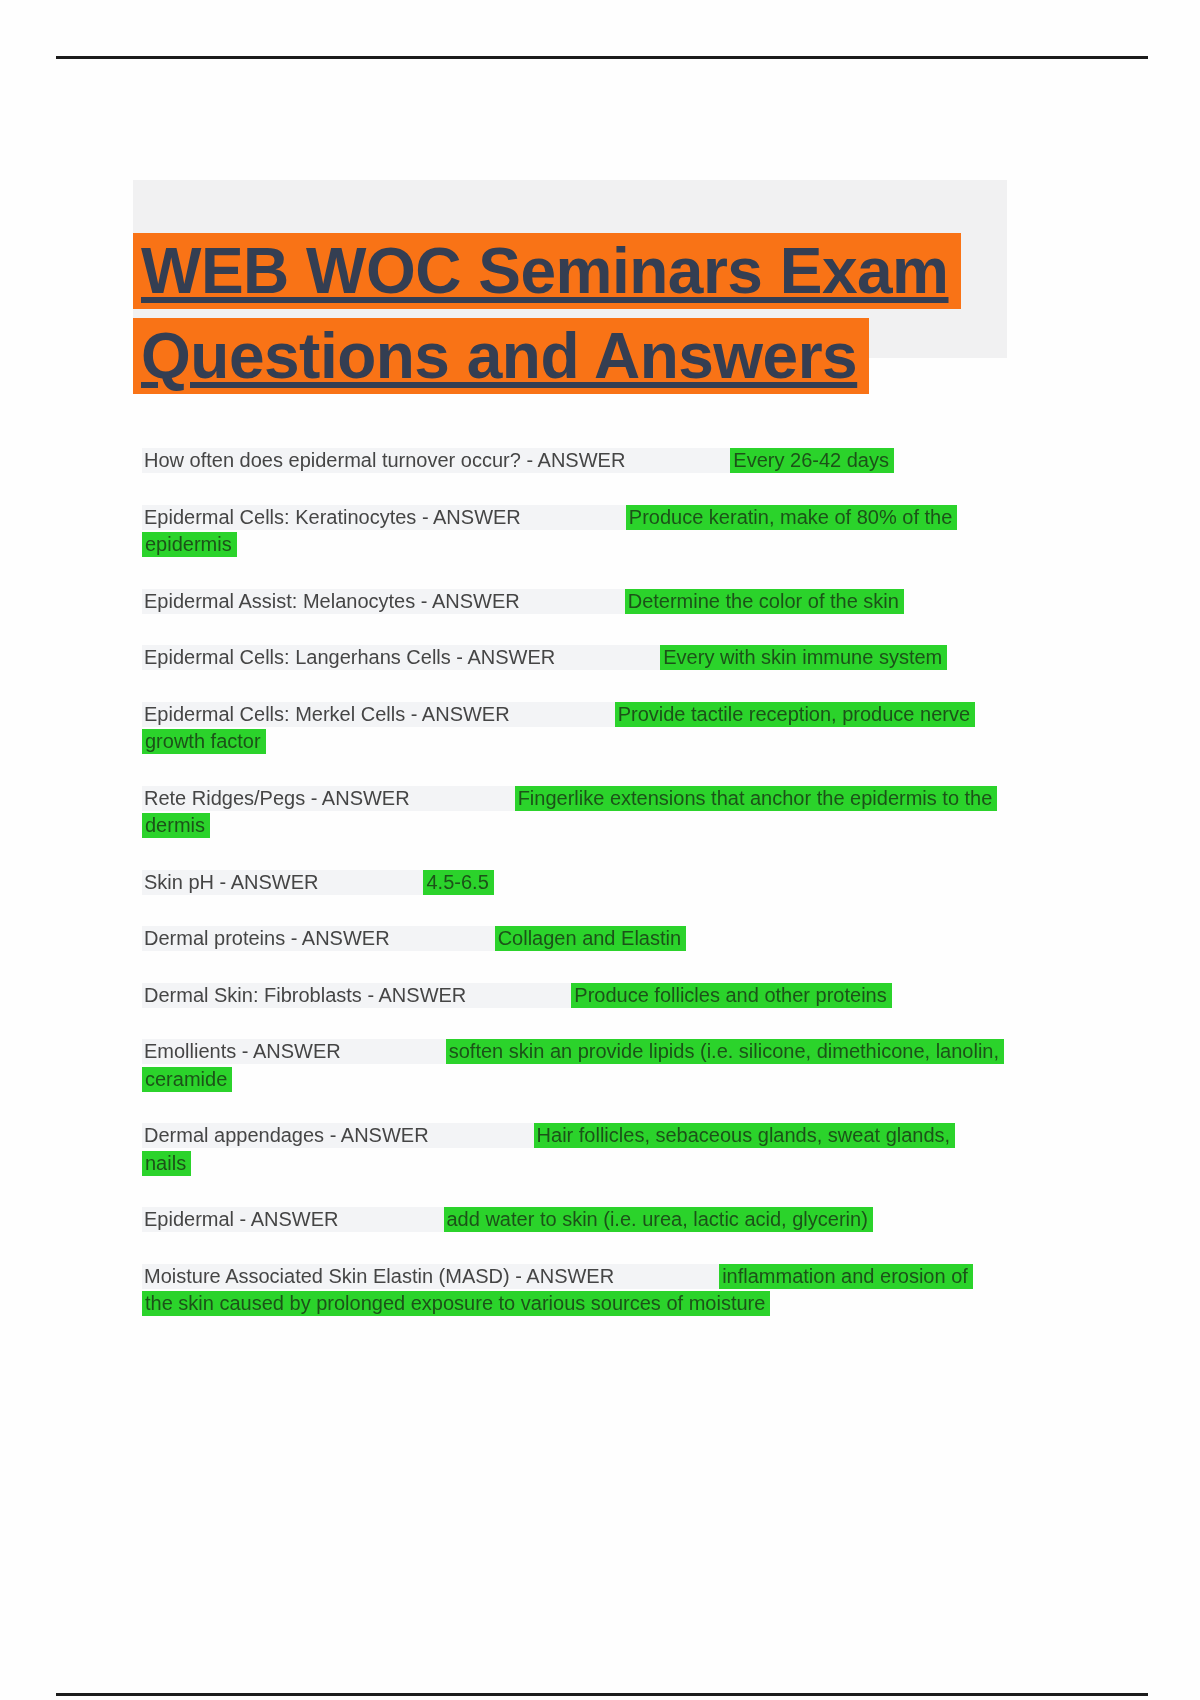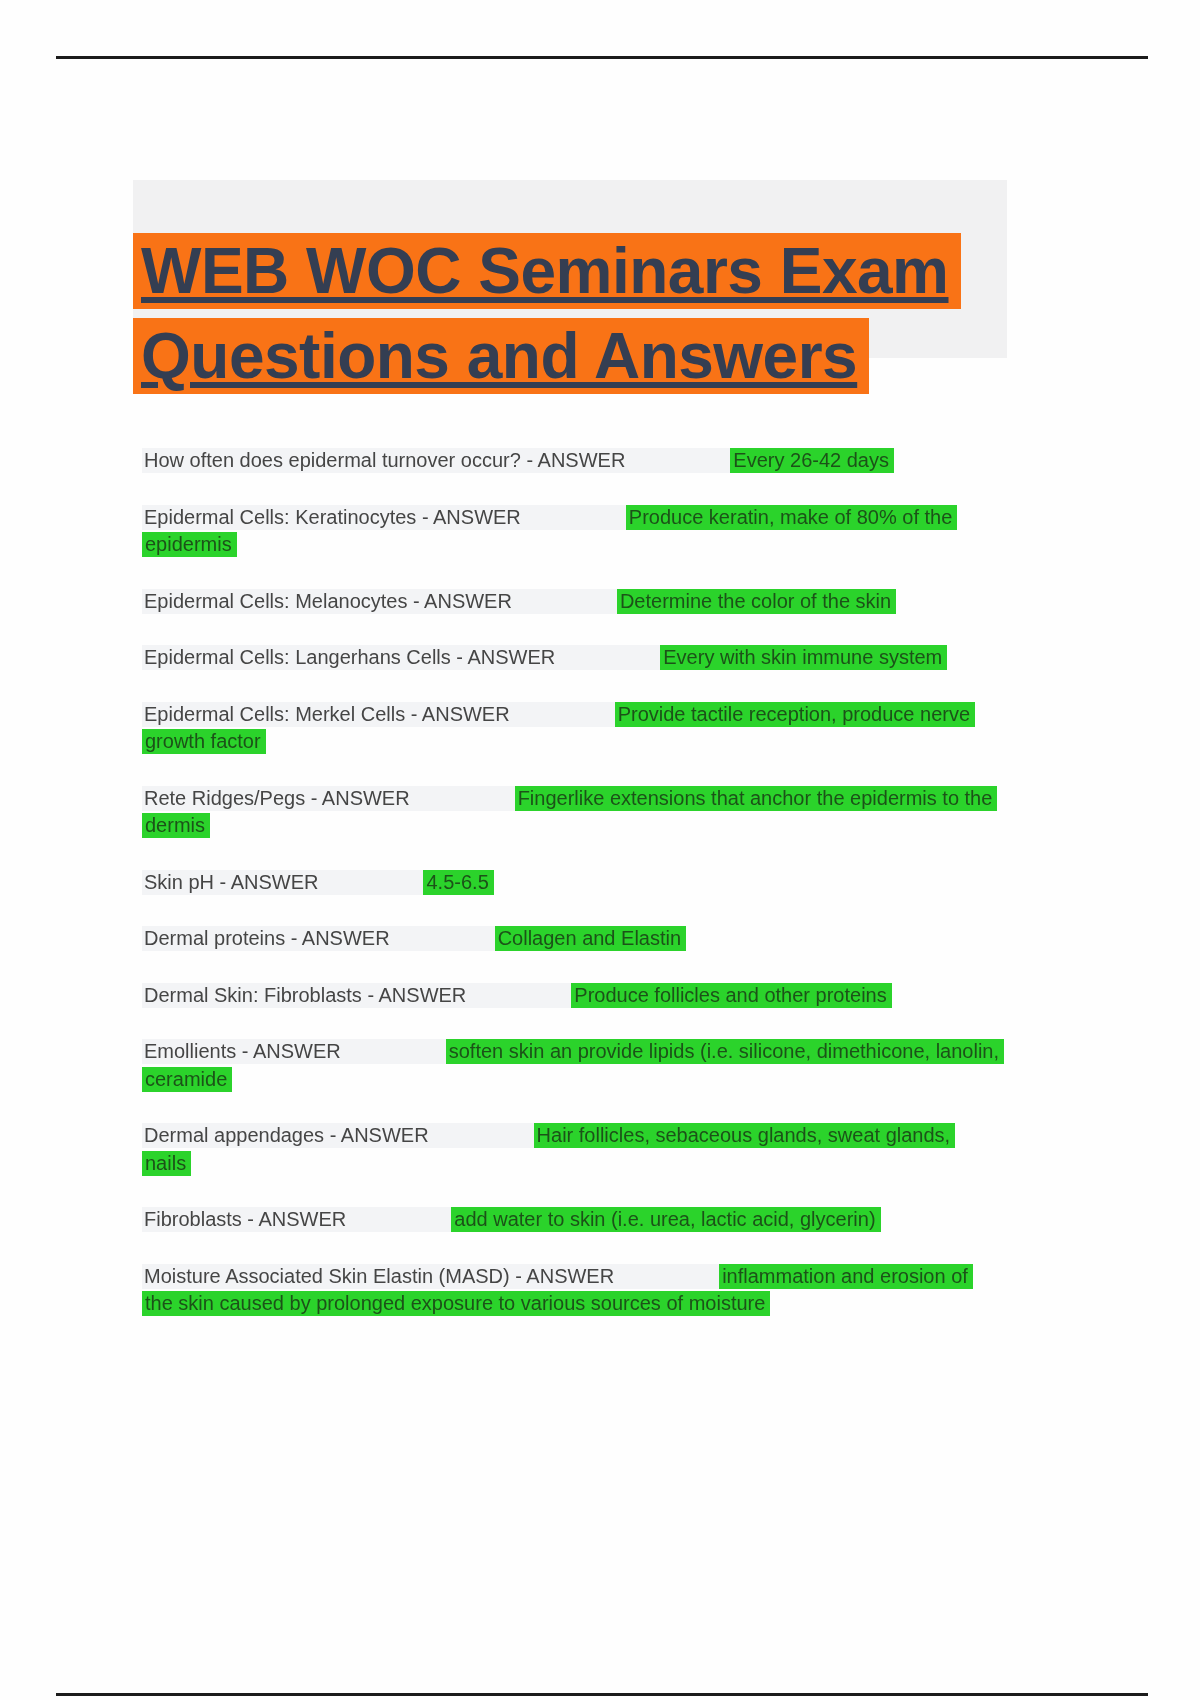--- a/index.html
+++ b/index.html
@@ -74,38 +74,38 @@
   <div class="rule top"></div>
 
   <div class="title-panel"></div>
   <h1 class="title-block"><span class="title-hl">WEB WOC Seminars Exam Questions and Answers</span></h1>
 
   <div class="qa-list" id="qa-list">
   <p class="qa"><span class="q">How often does epidermal turnover occur? - ANSWER</span><span class="a">Every 26-42 days</span></p>
 
   <p class="qa"><span class="q">Epidermal Cells: Keratinocytes - ANSWER</span><span class="a">Produce keratin, make of 80% of the epidermis</span></p>
 
-  <p class="qa"><span class="q">Epidermal Cells: Melanocytes - ANSWER</span><span class="a">Determine the color of the skin</span></p>
+  <p class="qa"><span class="q">Epidermal Assist: Melanocytes - ANSWER</span><span class="a">Determine the color of the skin</span></p>
 
   <p class="qa"><span class="q">Epidermal Cells: Langerhans Cells - ANSWER</span><span class="a">Every with skin immune system</span></p>
 
   <p class="qa"><span class="q">Epidermal Cells: Merkel Cells - ANSWER</span><span class="a">Provide tactile reception, produce nerve growth factor</span></p>
 
   <p class="qa"><span class="q">Rete Ridges/Pegs - ANSWER</span><span class="a">Fingerlike extensions that anchor the epidermis to the dermis</span></p>
 
   <p class="qa"><span class="q">Skin pH - ANSWER</span><span class="a">4.5-6.5</span></p>
 
   <p class="qa"><span class="q">Dermal proteins - ANSWER</span><span class="a">Collagen and Elastin</span></p>
 
   <p class="qa"><span class="q">Dermal Skin: Fibroblasts - ANSWER</span><span class="a">Produce follicles and other proteins</span></p>
 
 
   <p class="qa"><span class="q">Emollients - ANSWER</span><span class="a">soften skin an provide lipids (i.e. silicone, dimethicone, lanolin, ceramide</span></p>
 
   <p class="qa"><span class="q">Dermal appendages - ANSWER</span><span class="a">Hair follicles, sebaceous glands, sweat glands, nails</span></p>
 
-  <p class="qa"><span class="q">Fibroblasts - ANSWER</span><span class="a">add water to skin (i.e. urea, lactic acid, glycerin)</span></p>
+  <p class="qa"><span class="q">Epidermal - ANSWER</span><span class="a">add water to skin (i.e. urea, lactic acid, glycerin)</span></p>
 
   <p class="qa"><span class="q">Moisture Associated Skin Elastin (MASD) - ANSWER</span><span class="a">inflammation and erosion of the skin caused by prolonged exposure to various sources of moisture</span></p>
 </div>
 
   <div class="rule bottom"></div>
 </div>
 
 </body></html>

